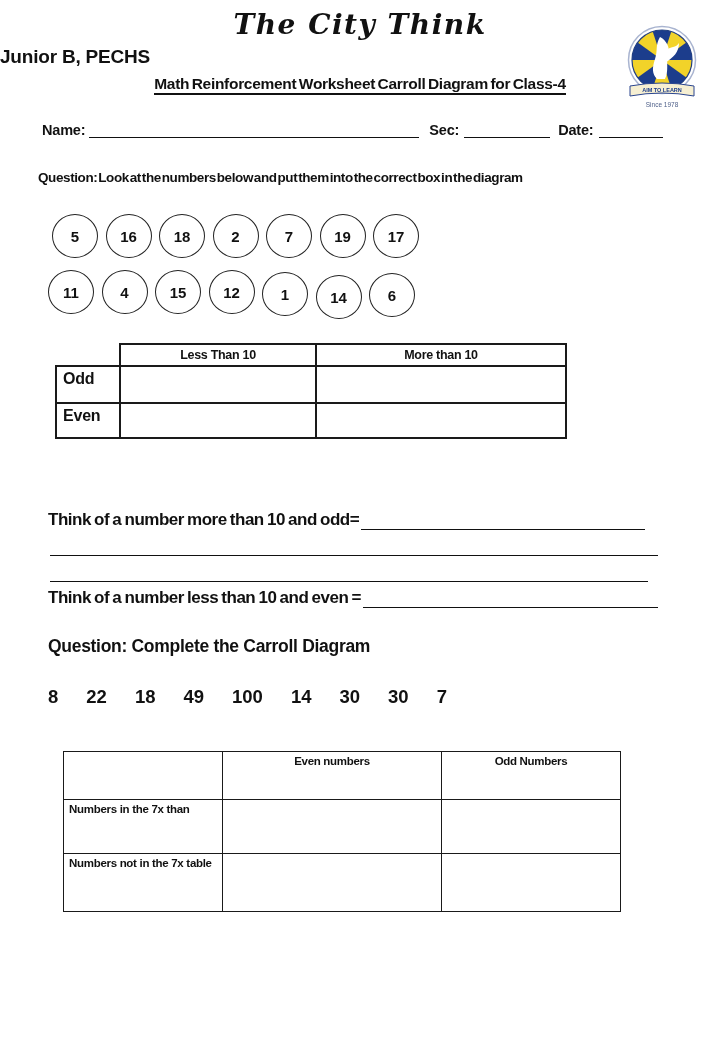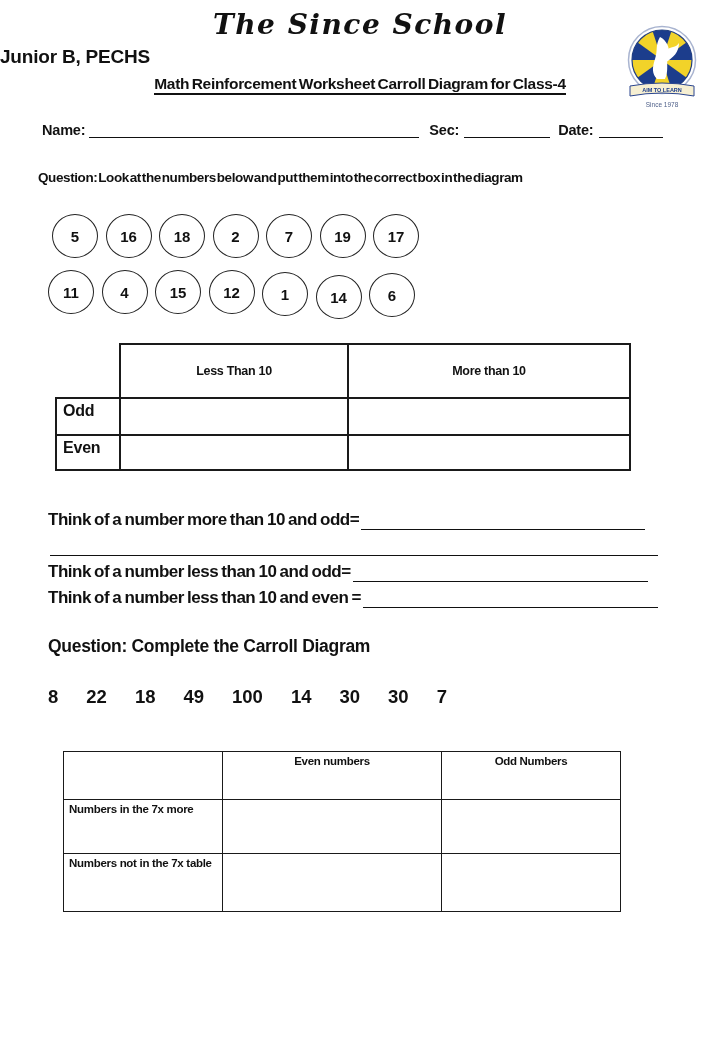--- a/index.html
+++ b/index.html
@@ -48,21 +48,21 @@
   .crow2 { margin-top:12px; margin-left:-4px; }
   .circle {
     width:46px; height:44px; border:1.6px solid #222; border-radius:50%;
     display:flex; align-items:center; justify-content:center;
     font-size:15px; font-weight:bold; margin-right:7.5px; background:#fff;
     box-sizing:border-box;
   }
 
   
   .t1 { position:absolute; left:55px; top:343px; border-collapse:collapse; }
-  .t1 th, .t1 td { border:2px solid #1a1a1a; padding:16px; background:#fff; }
+  .t1 th, .t1 td { border:2px solid #1a1a1a; padding:0; background:#fff; }
   .t1 .nocell { border:none; background:transparent; }
   .t1 .ch { width:194px; height:20px; font-size:12.5px; font-weight:bold; text-align:center; vertical-align:middle; letter-spacing:-0.3px; }
   .t1 .ch2 { width:248px; }
   .t1 .rl { width:56px; font-size:16px; font-weight:bold; text-align:left; vertical-align:top; padding:3px 0 0 6px; letter-spacing:-0.2px; }
   .t1 .r1 { height:37px; }
   .t1 .r2 { height:35px; }
 
   
   .think { position:absolute; left:48px; top:504px; }
   .tl {
@@ -85,21 +85,21 @@
   }
   .t2 .c1 { width:153px; } .t2 .c2 { width:218px; } .t2 .c3 { width:178px; }
   .t2 .hr { height:48px; } .t2 .r1 { height:54px; } .t2 .r2 { height:58px; }
   .t2 .rl { text-align:left; padding-left:5px; }
 </style>
 </head>
 <body>
 
 <div class="page">
 
-  <div class="script-title">The Since School</div>
+  <div class="script-title">The City Think</div>
   <div class="branch">Junior B, PECHS</div>
 
   <div class="logo">
     <svg width="76" height="95" viewBox="0 0 76 95">
       <circle cx="38" cy="42" r="33.5" fill="#ffffff" stroke="#a9b4d0" stroke-width="1.5"></circle>
       <circle cx="38" cy="42" r="30" fill="#f2d329" stroke="#24407f" stroke-width="1.2"></circle>
       <path d="M38,42 L28.7,13.5 A30,30 0 0 1 47.3,13.5 Z" fill="#1c3d8c"></path>
       <path d="M38,42 L62.3,24.4 A30,30 0 0 1 68,42 Z" fill="#1c3d8c"></path>
       <path d="M38,42 L62.3,59.6 A30,30 0 0 1 47.3,70.5 Z" fill="#1c3d8c"></path>
       <path d="M38,42 L28.7,70.5 A30,30 0 0 1 13.7,59.6 Z" fill="#1c3d8c"></path>
@@ -170,21 +170,20 @@
 
   <div class="think">
     <div class="tl" style="width:597px">
       <span>Think of a number more than 10 and odd=</span>
       <span class="fill"></span>
     </div>
     <div class="tl" style="width:610px">
       <span class="fill"></span>
     </div>
     <div class="tl" style="width:600px">
-      <span>Think of a number less than 10 and odd=</span>
       <span class="fill"></span>
     </div>
     <div class="tl" style="width:610px">
       <span>Think of a number less than 10 and even =</span>
       <span class="fill"></span>
     </div>
   </div>
 
   <div class="q2">Question: Complete the Carroll Diagram</div>
 
@@ -201,21 +200,21 @@
   </div>
 
   <table class="t2">
     <tbody>
         <tr class="hr">
       <td class="c1"></td>
       <th class="c2">Even numbers</th>
       <th class="c3">Odd Numbers</th>
     </tr>
     <tr class="r1">
-      <th class="c1 rl">Numbers in the 7x more</th>
+      <th class="c1 rl">Numbers in the 7x than</th>
       <td></td>
       <td></td>
     </tr>
     <tr class="r2">
       <th class="c1 rl">Numbers not in the 7x table</th>
       <td></td>
       <td></td>
     </tr>
   </tbody>
     </table>

